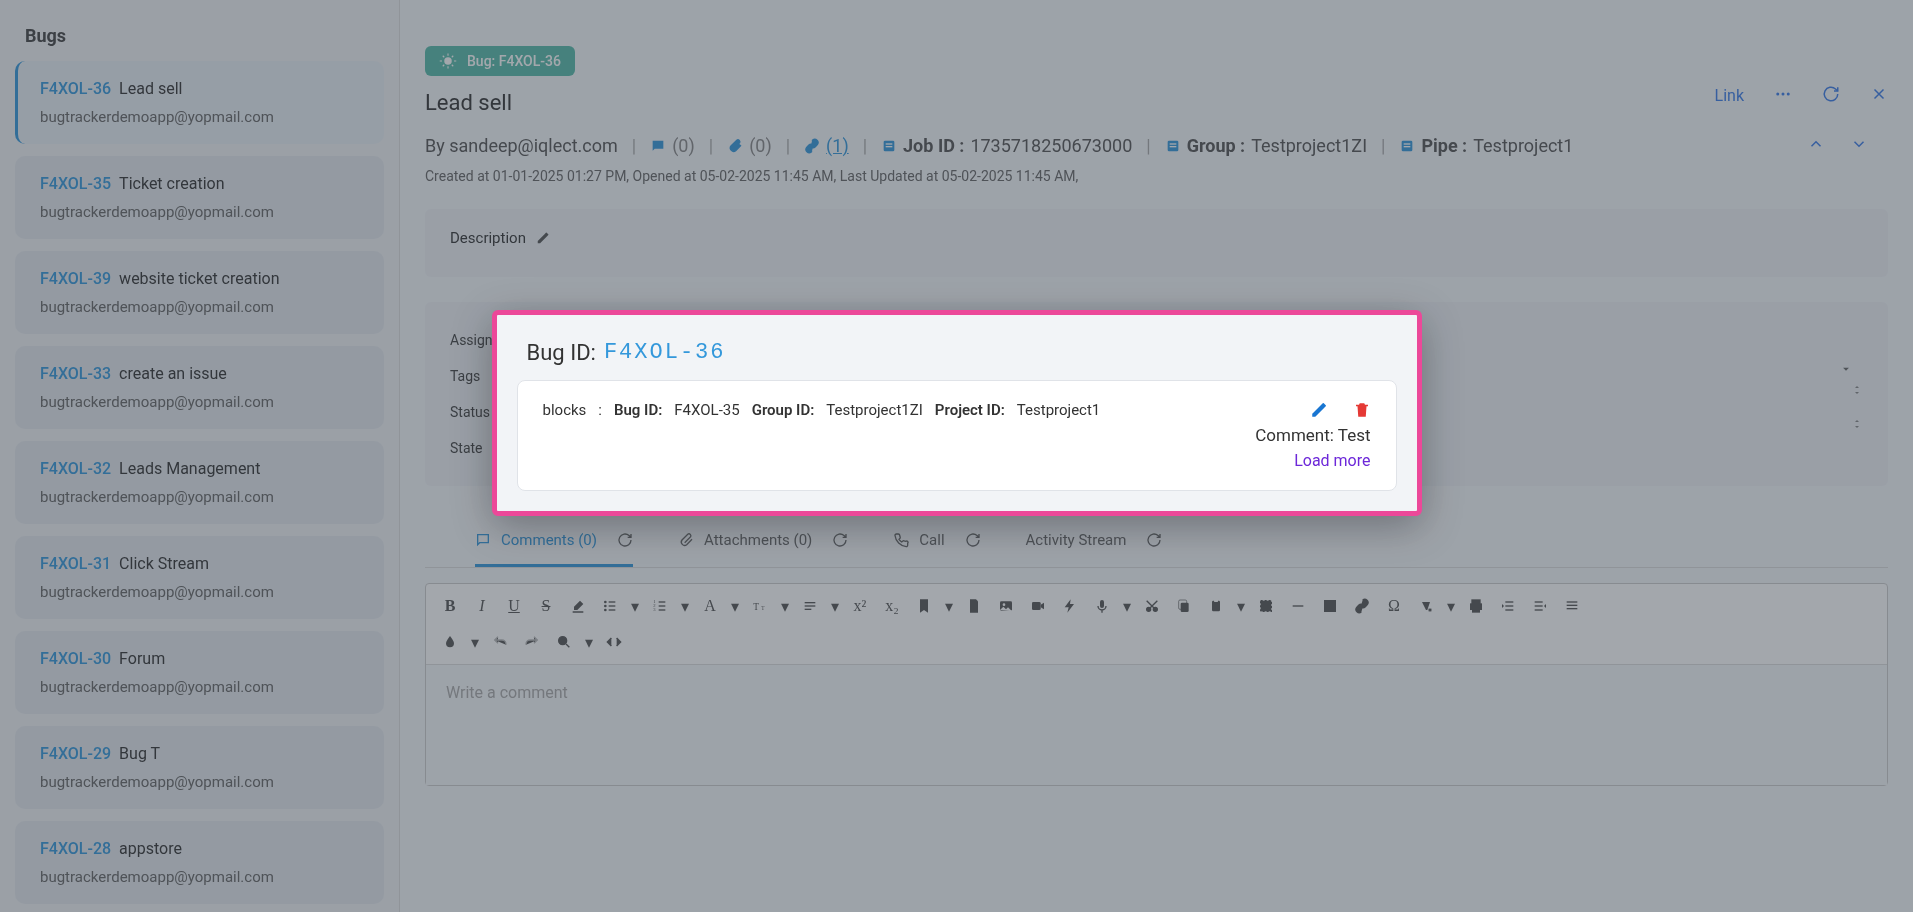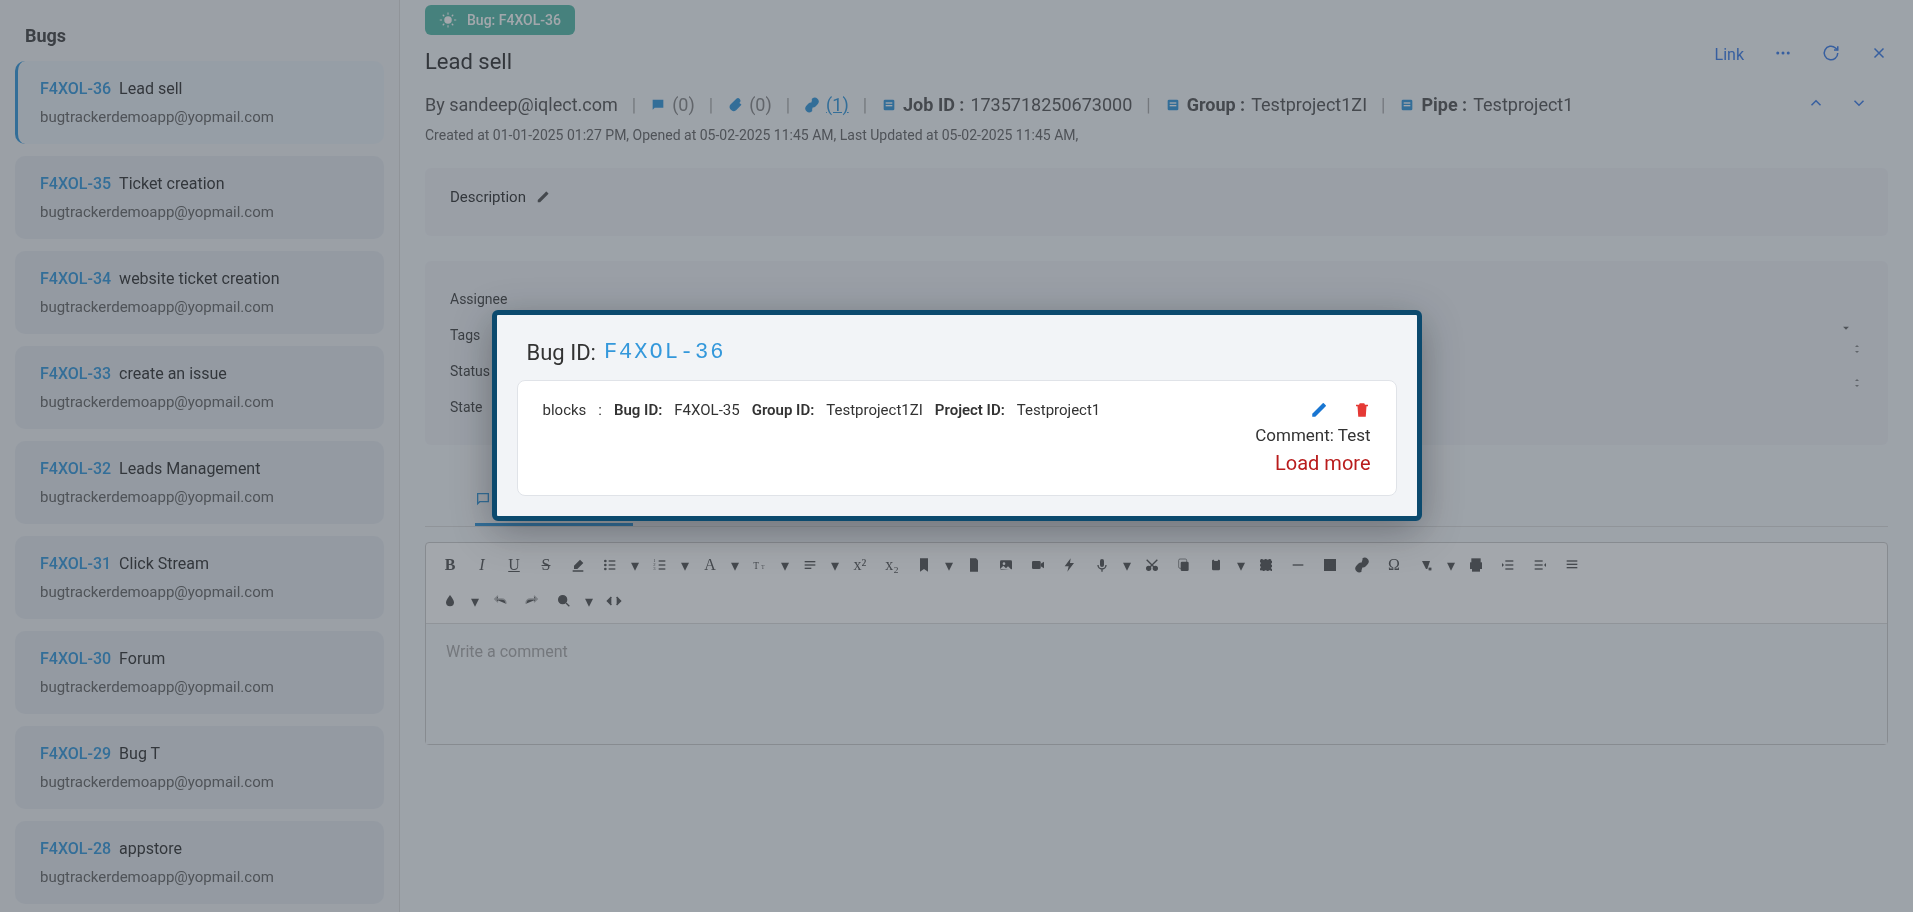--- a/index.html
+++ b/index.html
@@ -64,20 +64,21 @@
       color: #666;
       font-size: 15px;
     }
 
     
     .main {
       flex: 1;
       padding: 5px 25px;
       overflow-y: auto;
       background: #f5f7fa;
+      margin-top: 41px;
     }
 
     
     .bug-tag {
       display: inline-flex;
       align-items: center;
       background: #56bba9;
       color: #fff;
       padding: 6px 14px;
       border-radius: 6px;
@@ -215,21 +216,21 @@
       background: rgba(50, 60, 70, 0.45);
       display: flex;
       align-items: flex-start;
       justify-content: center;
       padding-top: 310px;
     }
     .modal {
       width: 930px;
       background: #f2f4f7;
       border-radius: 6px;
-      border: 5px solid #0c4a6e;
+      border: 5px solid #ec4899;
       box-shadow: 0 10px 40px rgba(0,0,0,0.3);
       overflow: hidden;
     }
     .modal-header {
       padding: 25px 30px 15px;
       font-size: 22px;
       color: #333;
       display: flex; gap: 8px; align-items: center;
     }
     .modal-header .modal-id {
@@ -249,21 +250,21 @@
       text-align: right;
     }
     .link-row {
       display: flex; gap: 12px; align-items: center;
       font-size: 15px;
       color: #333;
       flex-wrap: wrap;
     }
     .link-row b { font-weight: 600; }
     .link-comment { font-size: 17px; margin-top: 6px; }
-    .load-more { color: #b91c1c; font-size: 20px; margin-top: 6px; cursor: pointer; }
+    .load-more { color: #6d28d9; font-size: 16px; margin-top: 6px; cursor: pointer; }
     .link-actions {
       position: absolute;
       right: 25px;
       top: 20px;
       display: flex; gap: 25px;
     }
     .link-actions svg { width: 18px; height: 18px; cursor: pointer; }
     .modal-footer {
       display: flex; justify-content: flex-end;
       padding: 18px 30px;
@@ -297,21 +298,21 @@
         </div>
         <div class="bug-item">
           <div class="bug-item-title">
             <span class="bug-id">F4XOL-35</span>
             <span class="bug-title">Ticket creation</span>
           </div>
           <div class="bug-email">bugtrackerdemoapp@yopmail.com</div>
         </div>
         <div class="bug-item">
           <div class="bug-item-title">
-            <span class="bug-id">F4XOL-34</span>
+            <span class="bug-id">F4XOL-39</span>
             <span class="bug-title">website ticket creation</span>
           </div>
           <div class="bug-email">bugtrackerdemoapp@yopmail.com</div>
         </div>
         <div class="bug-item">
           <div class="bug-item-title">
             <span class="bug-id">F4XOL-33</span>
             <span class="bug-title">create an issue</span>
           </div>
           <div class="bug-email">bugtrackerdemoapp@yopmail.com</div>

